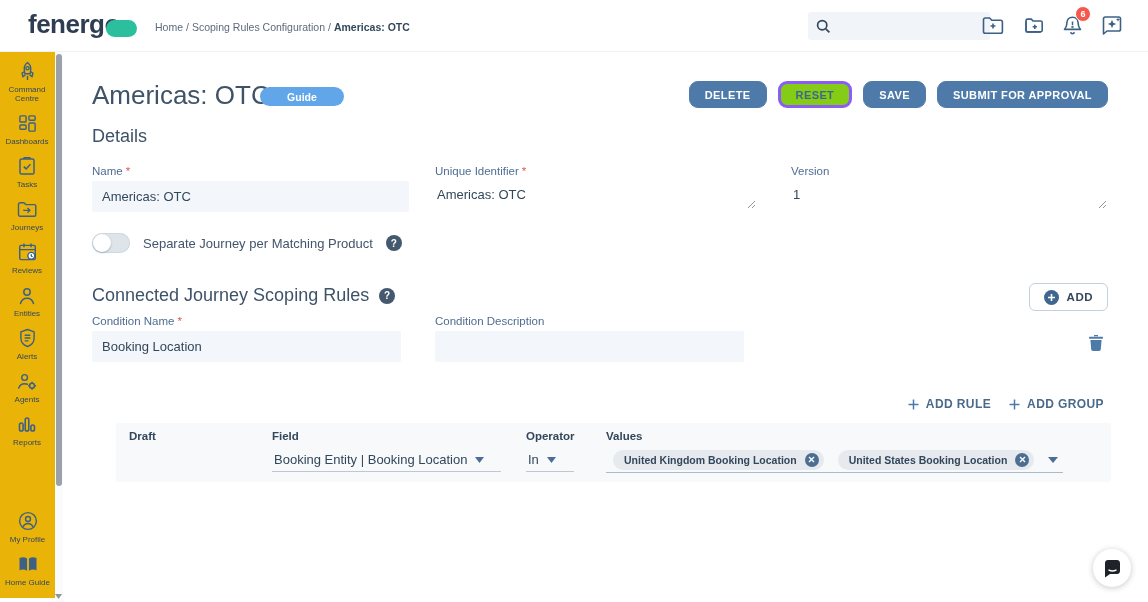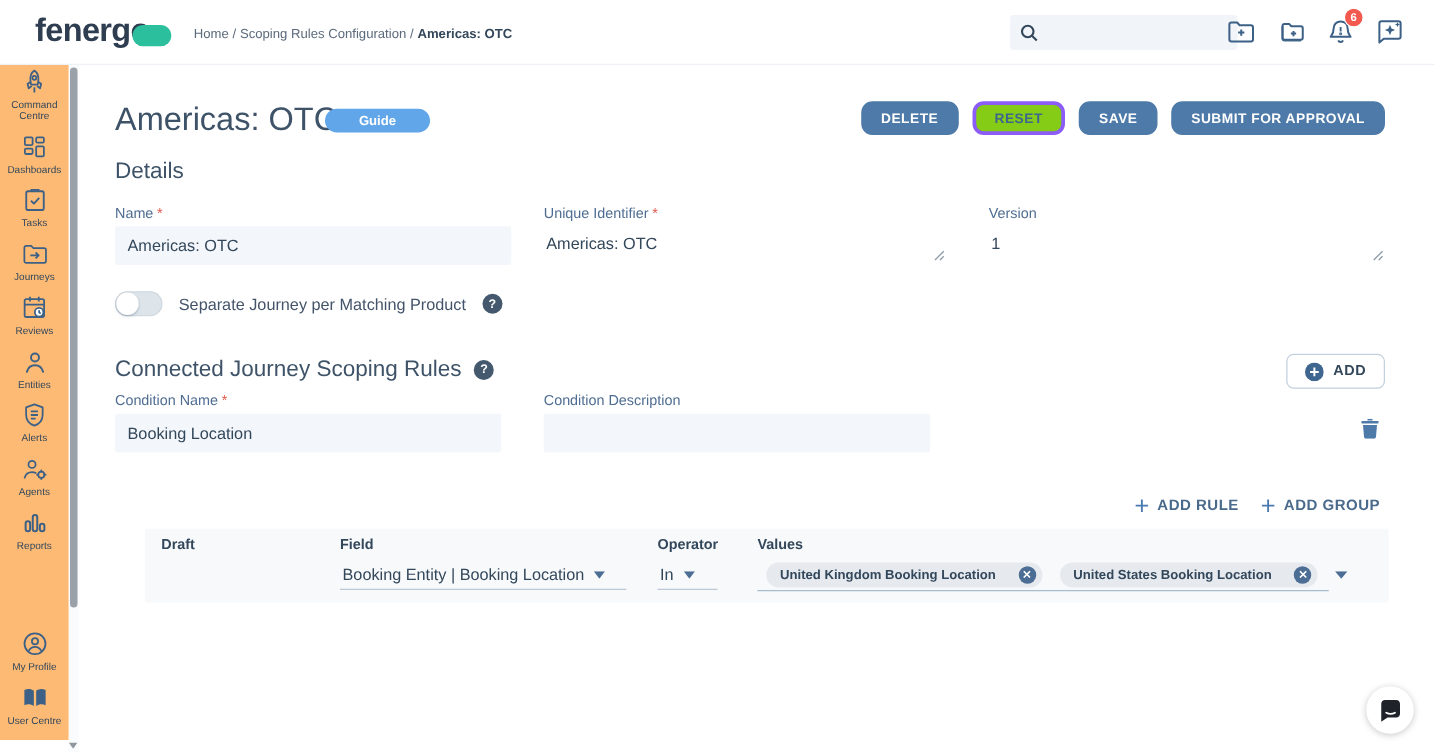--- a/index.html
+++ b/index.html
@@ -18,22 +18,22 @@
   .bc-sep { margin:0 3px; }
   .search-box { position:absolute; left:808px; top:12px; width:182px; height:28px;
     background:#f1f4f8; border-radius:3px; display:flex; align-items:center; padding-left:8px; }
   .search-box input { border:none; background:transparent; outline:none; flex:1; font-size:12px; color:#33475b; height:100%; }
   .hicons { position:absolute; right:24px; top:14px; display:flex; gap:17px; align-items:center; color:#3d6186; }
   .hicon { position:relative; width:23px; height:23px; cursor:pointer; display:flex; align-items:center; justify-content:center; }
   .badge { position:absolute; top:-8px; right:-7px; min-width:16px; height:16px; background:#f3594e;
     color:#fff; font-size:9px; font-weight:700; border-radius:50%; display:flex; align-items:center; justify-content:center; border:1px solid #fff; }
 
   
-  .sidebar { position:absolute; top:42px; left:0; width:55px; height:550px; background:#fdba74;
-    display:flex; flex-direction:column; align-items:center; padding-top:12px; z-index:4; }
+  .sidebar { position:absolute; top:48px; left:0; width:55px; height:550px; background:#eab308;
+    display:flex; flex-direction:column; padding-top:12px; z-index:4; }
   .side-item { width:54px; display:flex; flex-direction:column; align-items:center; margin-bottom:9px; cursor:pointer; }
   .sicon { color:#3d6186; height:22px; display:flex; align-items:center; justify-content:center; }
   .slabel { font-size:8px; line-height:9px; color:#33475b; text-align:center; margin-top:3px; max-width:50px; }
   .side-bottom { margin-top:auto; padding-bottom:2px; display:flex; flex-direction:column; align-items:center; }
   .sscroll { position:absolute; top:52px; left:55px; width:8px; height:550px; background:#fafbfc; z-index:4; }
   .sscroll-thumb { position:absolute; top:2px; left:1px; width:6px; height:432px; background:#9aa1a9; border-radius:3px; }
   .sscroll-arrow { position:absolute; bottom:3px; left:0; width:8px; text-align:center; }
 
   
   .main { position:absolute; left:63px; top:52px; width:1085px; height:550px; background:#fff; }
@@ -76,21 +76,21 @@
   .add-links { position:absolute; right:44px; top:345px; display:flex; gap:18px; }
   .add-link { display:flex; align-items:center; gap:7px; font-size:12px; font-weight:600; color:#4a6a8c;
     letter-spacing:0.4px; cursor:pointer; }
 
   .rule-row { position:absolute; left:53px; top:371px; width:995px; height:59px; background:#f7f9fb; border-radius:2px; }
   .rlabel { position:absolute; top:7px; font-size:11.5px; font-weight:700; color:#33475b; }
   .rselect { position:absolute; top:25px; height:24px; display:flex; align-items:center; gap:8px;
     font-size:13px; color:#33475b; border-bottom:1px solid #bcc8d3; cursor:pointer; padding-left:2px; }
   .values-area { position:absolute; top:24px; left:490px; width:457px; height:26px;
     border-bottom:1px solid #a9bccd; display:flex; align-items:center; gap:14px; padding-left:7px; }
-  .chip { height:20px; background:#e6eaef; border-radius:10px; display:flex; align-items:center; gap:18px;
+  .chip { height:20px; background:#e6eaef; border-radius:10px; display:flex; align-items:center; gap:8px;
     padding:0 5px 0 11px; font-size:10.5px; font-weight:700; color:#33475b; white-space:nowrap; }
   .chip-x { width:14px; height:14px; border-radius:50%; background:#4d6e94; color:#fff; display:flex;
     align-items:center; justify-content:center; cursor:pointer; }
   .values-caret { margin-left:auto; margin-right:12px; cursor:pointer; }
 
   .chat-widget { position:absolute; left:1093px; top:549px; width:38px; height:38px; background:#fff; border-radius:50%;
     box-shadow:0 1px 6px rgba(0,0,0,.22); display:flex; align-items:center; justify-content:center; cursor:pointer; z-index:6; }
   svg { display:block; }
 </style>
 </head>
@@ -258,21 +258,21 @@
         </span>
         <span class="slabel">My Profile</span>
       </div>
       <div class="side-item">
         <span class="sicon">
           <svg width="20" height="17" viewBox="0 0 21 18" fill="currentColor">
               <path d="M1.5 2.2c2.7-1.4 5.4-1.3 8 .4v13c-2.6-1.7-5.3-1.8-8-.6V2.2z"></path>
               <path d="M19.5 2.2c-2.7-1.4-5.4-1.3-8 .4v13c2.6-1.7 5.3-1.8 8-.6V2.2z"></path>
             </svg>
         </span>
-        <span class="slabel">User Centre</span>
+        <span class="slabel">Home Guide</span>
       </div>
     </div>
   </div>
 
   <div class="sscroll">
     <div class="sscroll-thumb"></div>
     <div class="sscroll-arrow">
       <svg width="7" height="5" viewBox="0 0 7 5">
           <path d="M0 0l3.5 5L7 0z" fill="#8e979f"></path>
         </svg>

